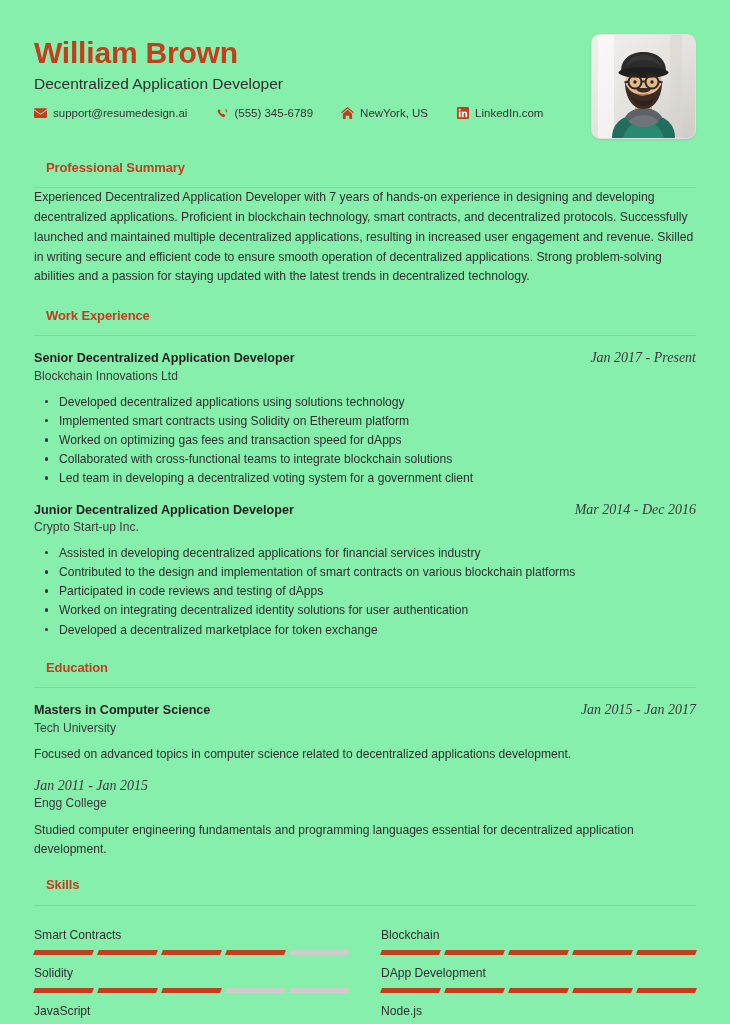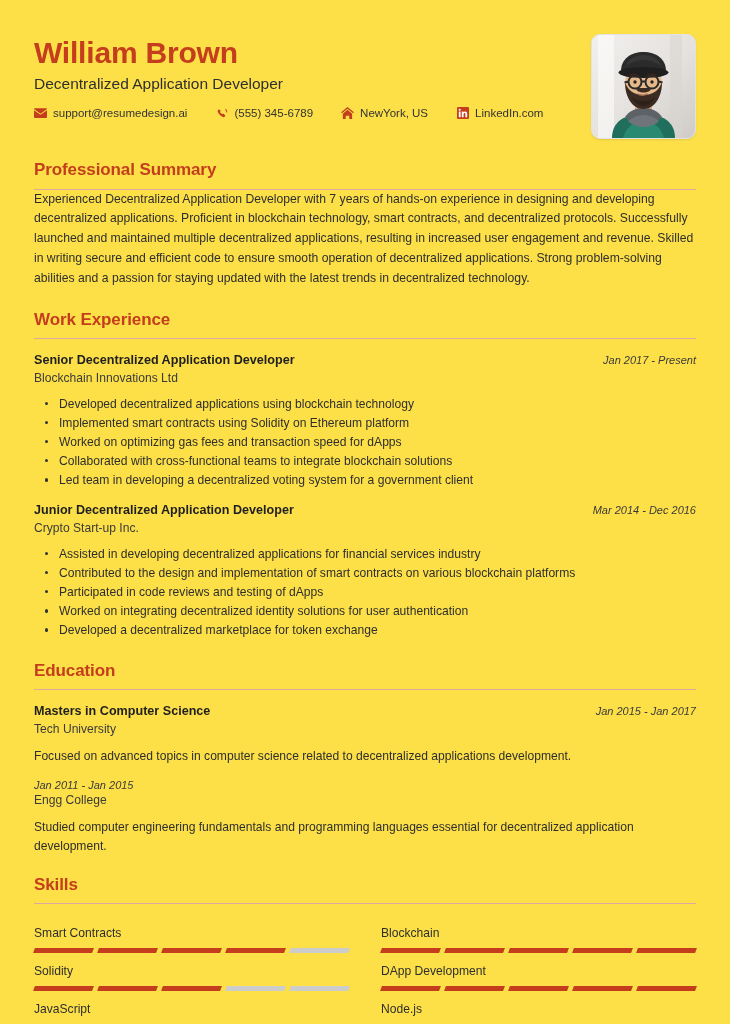--- a/index.html
+++ b/index.html
@@ -9,21 +9,21 @@
     background: #ffffff;
   }
   body {
     font-family: "Liberation Sans", sans-serif;
     -webkit-font-smoothing: antialiased;
   }
   .page {
     position: relative;
     width: 730px;
     height: 1024px;
-    background: #fde047;
+    background: #86efac;
     overflow: hidden;
     box-sizing: border-box;
     padding: 0 34px;
   }
 
   
   .header {
     display: flex;
     align-items: flex-start;
     justify-content: space-between;
@@ -88,25 +88,25 @@
     box-shadow: 0 1px 2px rgba(0,0,0,0.10);
     margin-top: 2px;
     position: relative;
   }
   .photo-frame svg { display: block; width: 100%; height: 100%; }
 
   
   .section { margin-top: 22px; }
   .section.tight { margin-top: 20px; }
   .section-title {
-    font-size: 17px;
+    font-size: 13px;
     font-weight: bold;
     color: #c43d1c;
     line-height: 1.1;
-    margin: 0;
+    margin: 12px;
     letter-spacing: -0.1px;
   }
   .section-rule {
     height: 1px;
     background: #dba9a1;
     margin-top: 9px;
     width: 100%;
   }
   .summary-text {
     font-size: 12.2px;
@@ -125,26 +125,27 @@
     justify-content: space-between;
     gap: 14px;
   }
   .entry-role {
     font-size: 12.6px;
     font-weight: bold;
     color: #1f1f1f;
     line-height: 1.25;
   }
   .entry-date {
-    font-size: 11px;
+    font-size: 14px;
     font-style: italic;
     color: #3a3a3a;
     white-space: nowrap;
     flex: 0 0 auto;
     text-align: left;
+    font-family: Liberation Serif, serif;
   }
   .entry-org {
     font-size: 12.1px;
     color: #3a3a3a;
     margin-top: 2px;
     line-height: 1.3;
   }
   .entry-desc {
     font-size: 12.1px;
     color: #2e2e2e;
@@ -328,21 +329,21 @@
     <div class="section-title">Work Experience</div>
     <div class="section-rule"></div>
 
     <div class="entry">
       <div class="entry-head">
         <div class="entry-role">Senior Decentralized Application Developer</div>
         <div class="entry-date">Jan 2017 - Present</div>
       </div>
       <div class="entry-org">Blockchain Innovations Ltd</div>
       <ul class="bullets">
-        <li>Developed decentralized applications using blockchain technology</li>
+        <li>Developed decentralized applications using solutions technology</li>
         <li>Implemented smart contracts using Solidity on Ethereum platform</li>
         <li>Worked on optimizing gas fees and transaction speed for dApps</li>
         <li>Collaborated with cross-functional teams to integrate blockchain solutions</li>
         <li>Led team in developing a decentralized voting system for a government client</li>
       </ul>
     </div>
 
     <div class="entry">
       <div class="entry-head">
         <div class="entry-role">Junior Decentralized Application Developer</div>

